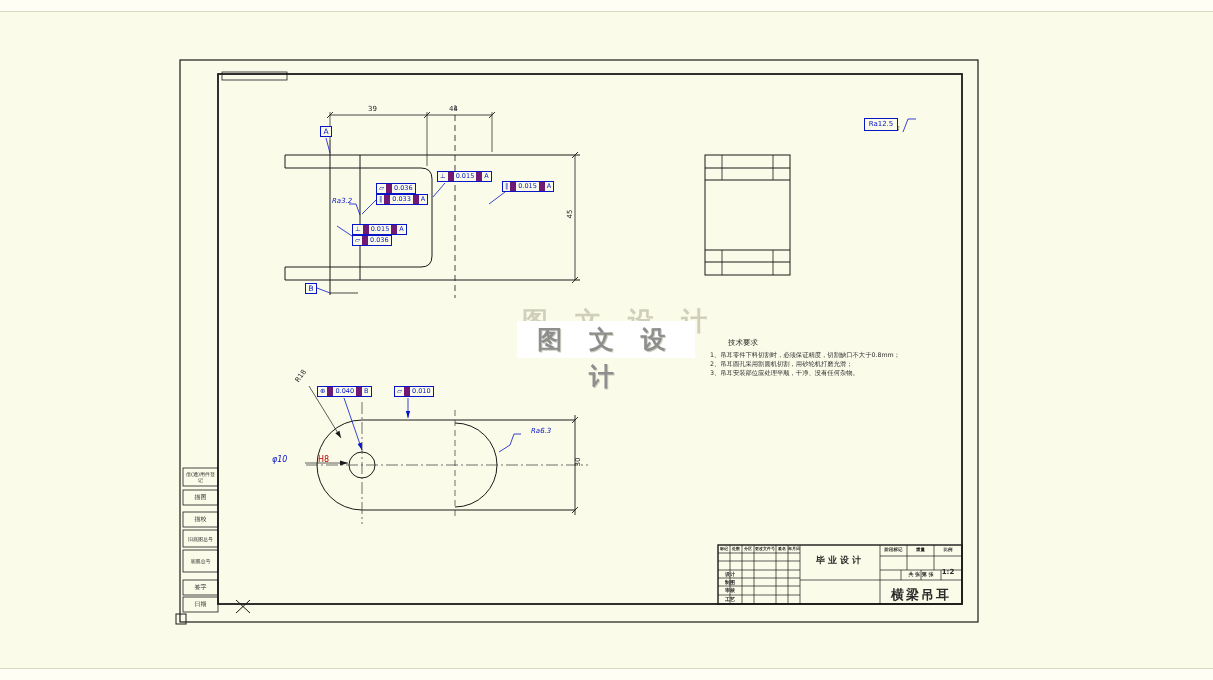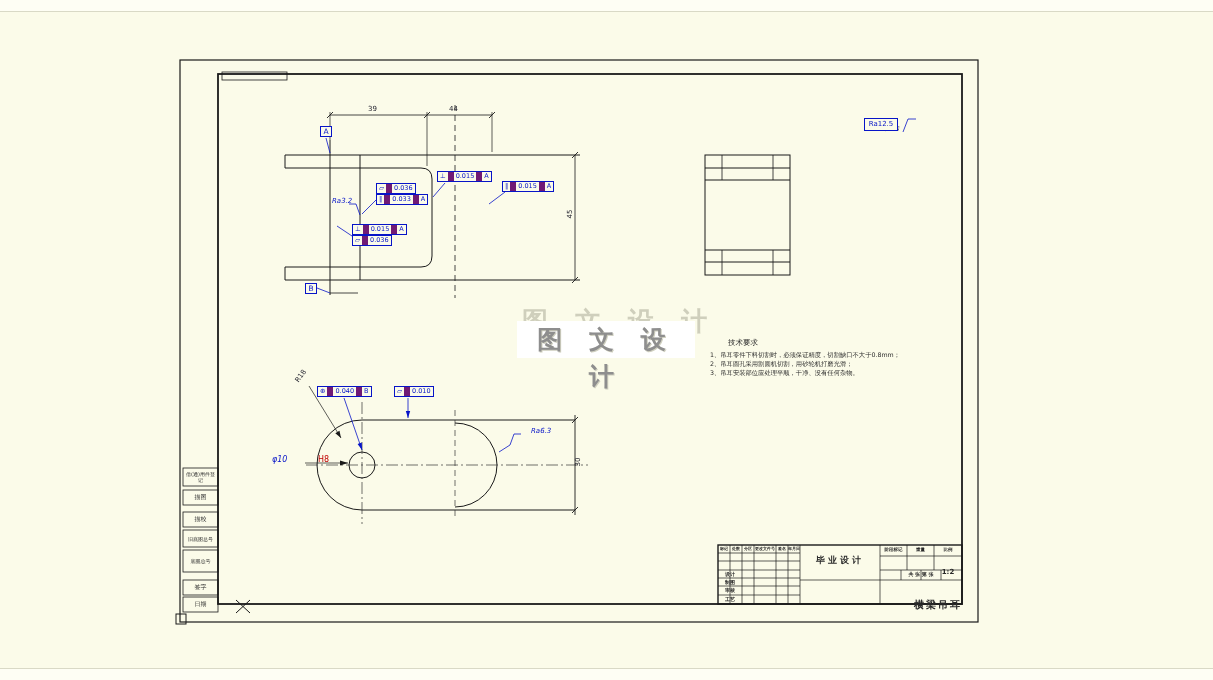--- a/index.html
+++ b/index.html
@@ -235,21 +235,21 @@
   </div>
 
   <div class="techreq">
     <div class="tr-title">技术要求</div>
     <div class="tr-item">1、吊耳零件下料切割时，必须保证精度，切割缺口不大于0.8mm；</div>
     <div class="tr-item">2、吊耳圆孔采用割圆机切割，用砂轮机打磨光滑；</div>
     <div class="tr-item">3、吊耳安装部位应处理平顺，干净、没有任何杂物。</div>
   </div>
 
   <div class="cell" style="left:800px;top:554px;width:80px;font-size:9px;letter-spacing:3px;">毕业设计</div>
-  <div class="cell" style="left:880px;top:598px;width:82px;font-size:10px;letter-spacing:2px;text-align:right;">横梁吊耳</div>
+  <div class="cell" style="left:880px;top:586px;width:82px;font-size:13px;letter-spacing:2px;">横梁吊耳</div>
   <div class="cell" style="left:880px;top:547px;width:27px;font-size:4.5px;">阶段标记</div>
   <div class="cell" style="left:907px;top:547px;width:27px;font-size:4.5px;">重量</div>
   <div class="cell" style="left:934px;top:547px;width:28px;font-size:4.5px;">比例</div>
   <div class="cell" style="left:934px;top:559px;width:28px;font-size:7px;margin-top:9px;">1:2</div>
   <div class="cell" style="left:880px;top:571px;width:82px;font-size:5px;">共 张 第 张</div>
   <div class="cell" style="left:718px;top:546px;width:12px;font-size:4px;">标记</div>
   <div class="cell" style="left:730px;top:546px;width:12px;font-size:4px;">处数</div>
   <div class="cell" style="left:742px;top:546px;width:12px;font-size:4px;">分区</div>
   <div class="cell" style="left:754px;top:546px;width:22px;font-size:4px;">更改文件号</div>
   <div class="cell" style="left:776px;top:546px;width:12px;font-size:4px;">签名</div>

